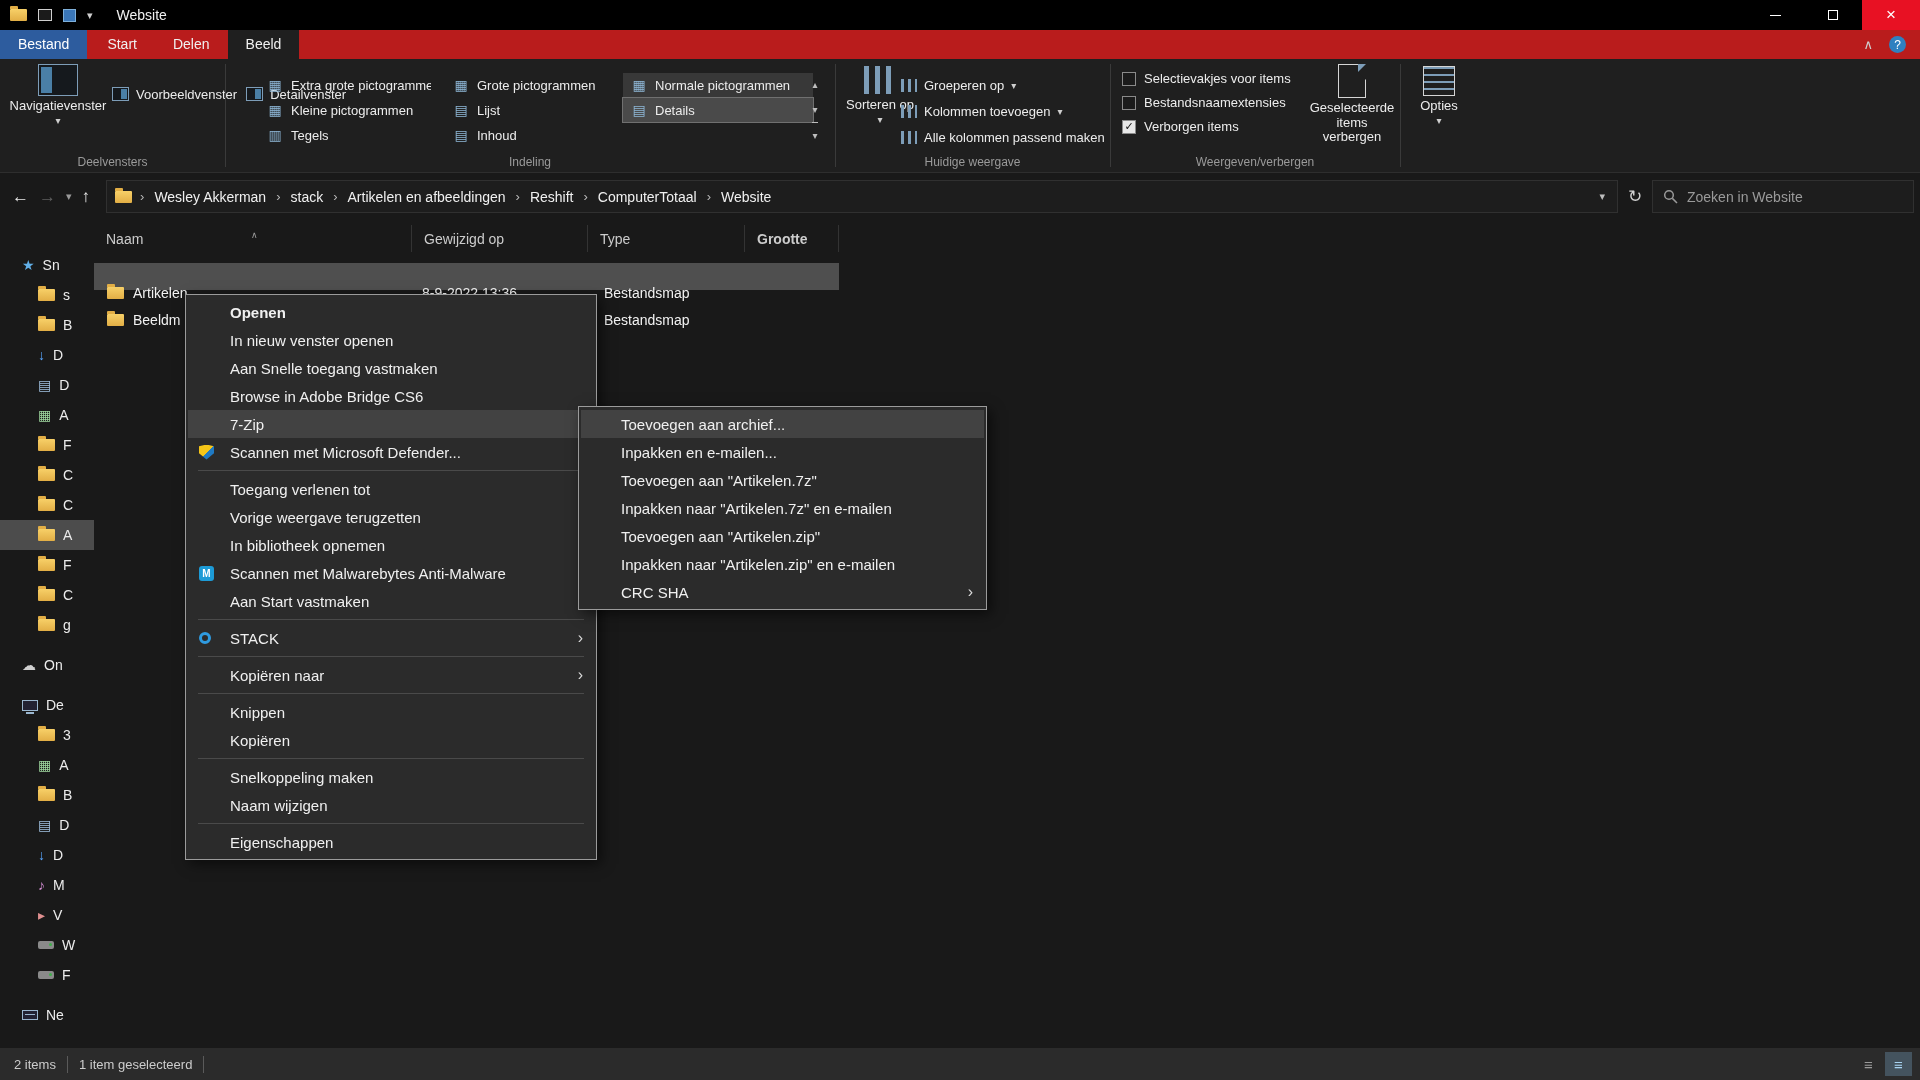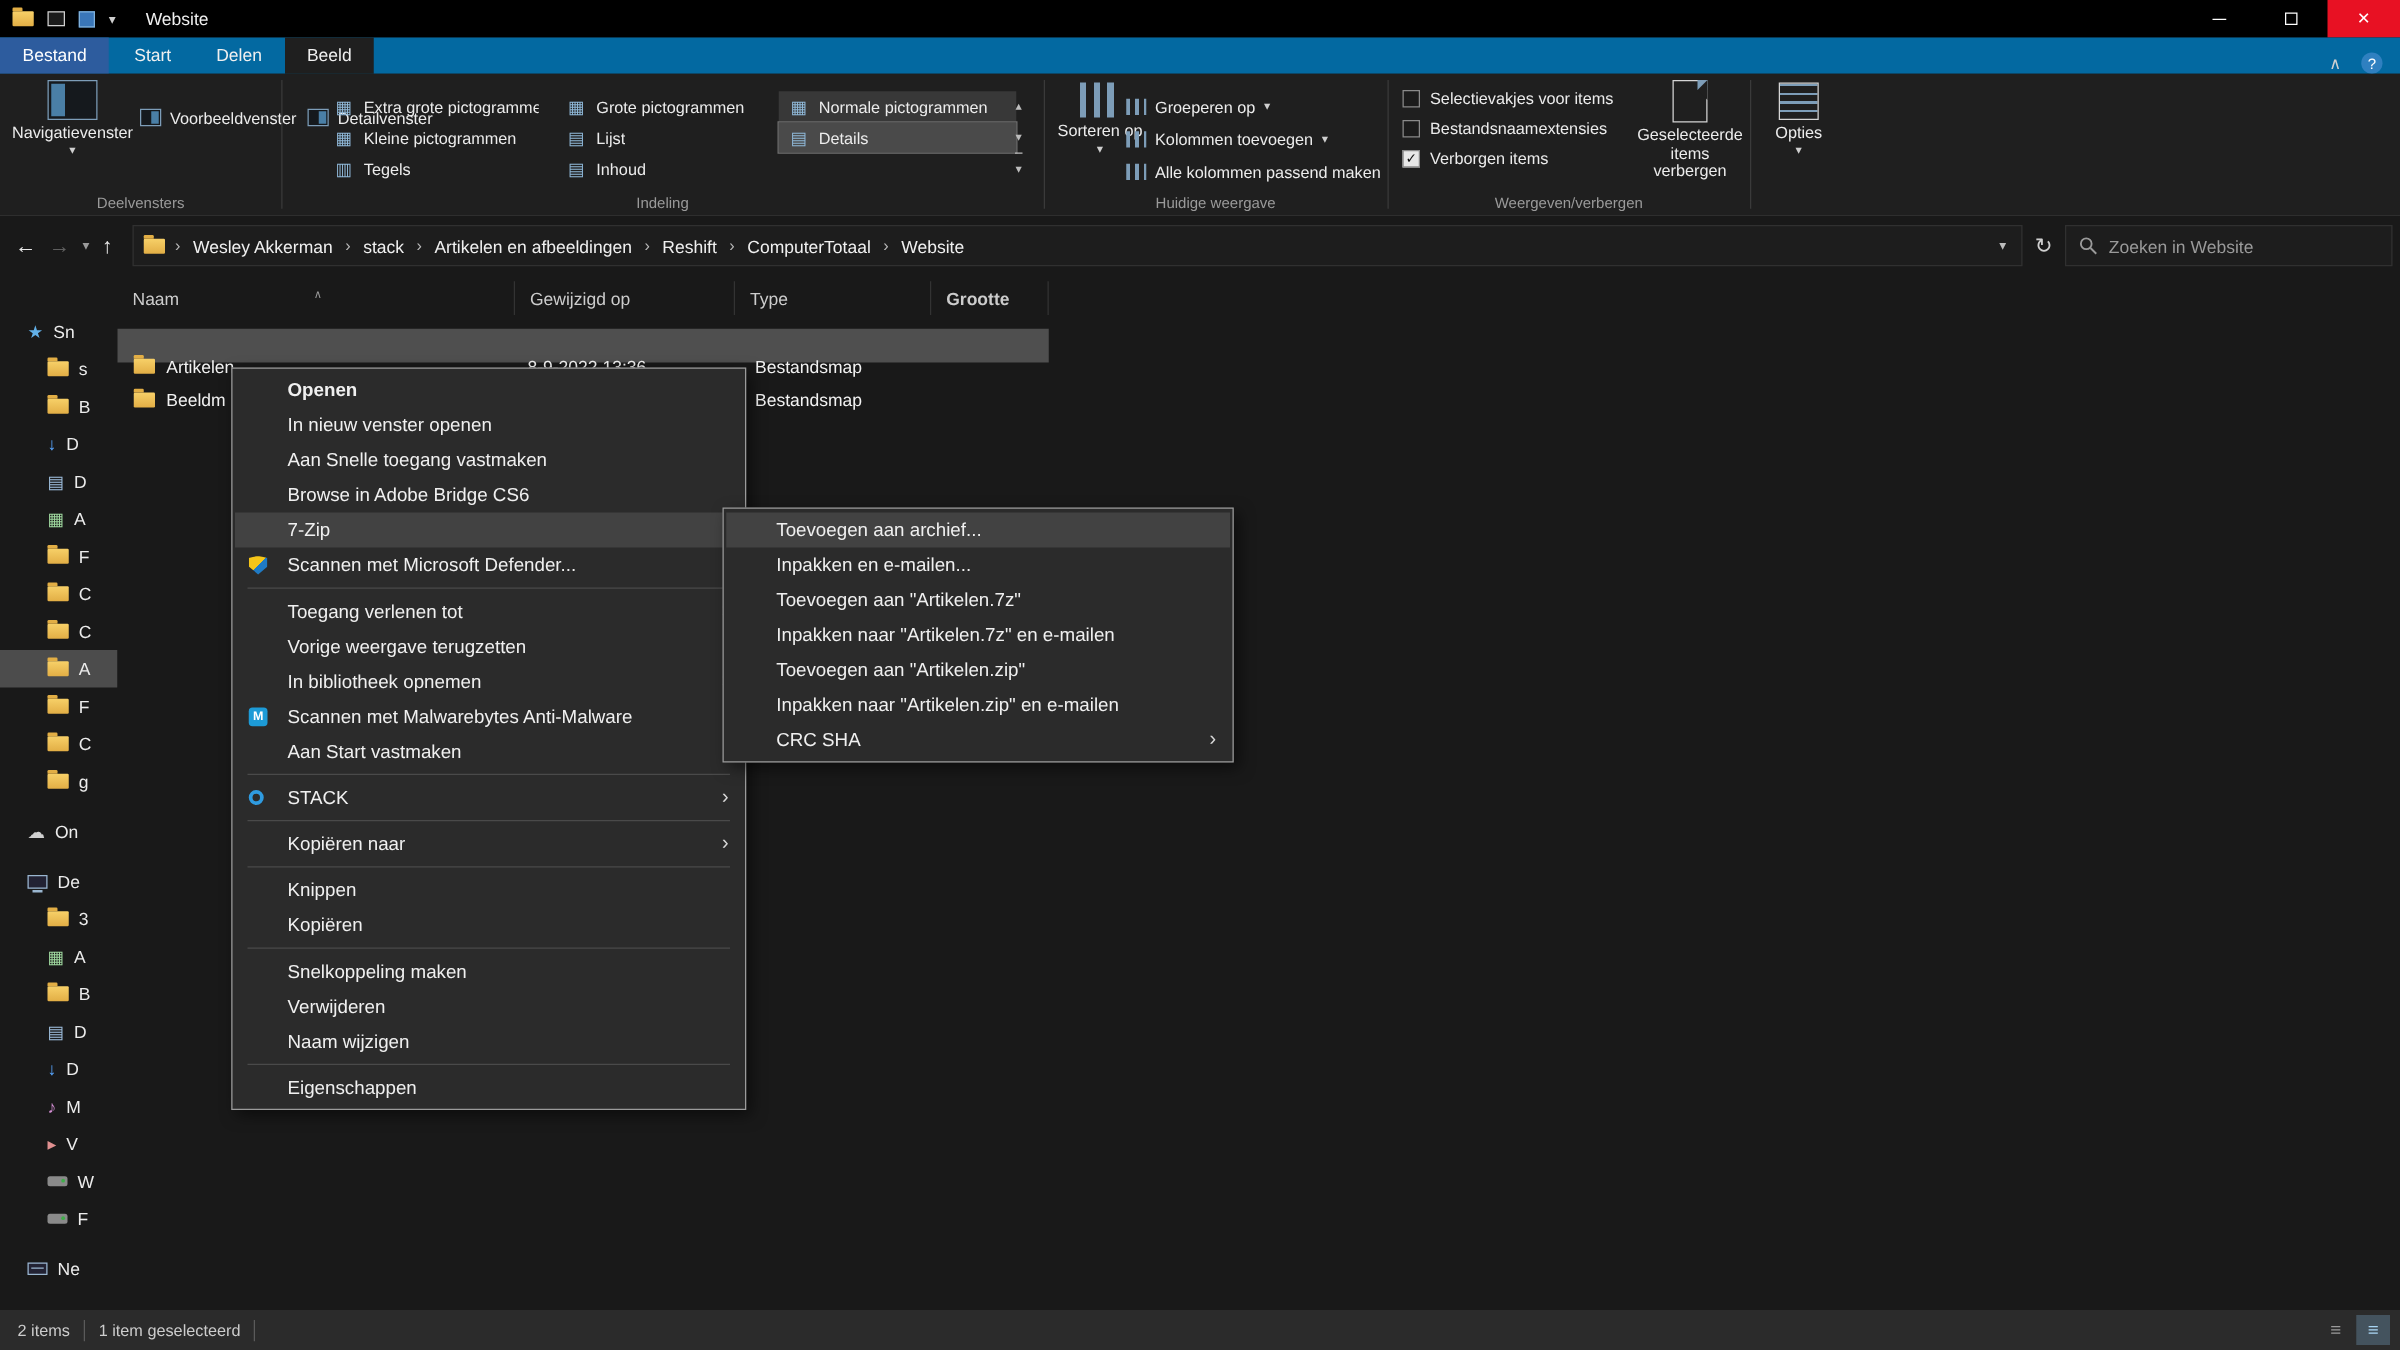--- a/index.html
+++ b/index.html
@@ -15,22 +15,22 @@
   .qat-ic2 { width:13px; height:13px; background:#3a76b8; border:1px solid #7fb0da; }
   .qat-chev { color:#cfcfcf; font-size:11px; }
   .win-title { margin-left:24px; font-size:14px; color:#f0f0f0; }
   .win-controls { margin-left:auto; display:flex; height:30px; }
   .win-btn { width:58px; height:30px; display:flex; align-items:center; justify-content:center; color:#fff; }
   .glyph-min { display:block; width:11px; height:1px; background:#fff; }
   .glyph-max { display:block; width:10px; height:10px; border:1px solid #fff; }
   .win-btn.close { background:#e81123; font-size:17px; }
 
   
-  .tabrow { position:absolute; top:30px; left:0; right:0; height:29px; background:#0369a1;
-            display:flex; align-items:flex-end; }
+  .tabrow { position:absolute; top:30px; left:0; right:0; height:29px; background:#b91c1c;
+            display:flex; align-items:center; }
   .tabs-left { display:flex; }
   .tab { padding:6px 18px 7px; font-size:14px; color:#f0f0f0; display:flex; align-items:center; }
   .tab-file { background:#2d5c9e; color:#fff; margin-right:2px; }
   .tab-active { background:#1f1f1f; }
   .tabrow-right { margin-left:auto; display:flex; gap:16px; align-items:center; padding-right:14px; }
   .ribchev { color:#d0d0d0; font-size:13px; }
   .help-circle { width:17px; height:17px; border-radius:50%; background:#2f80c0; color:#fff;
                  font-size:12px; display:flex; align-items:center; justify-content:center; }
 
   
@@ -574,23 +574,20 @@
         <span class="cm-label">Knippen</span>
       </div>
       <div class="cm-item">
         <span class="cm-label">Kopiëren</span>
       </div>
       <div class="cm-sep"></div>
       <div class="cm-item">
         <span class="cm-label">Snelkoppeling maken</span>
       </div>
       <div class="cm-item">
-        <span class="cm-label">Verwijderen</span>
-      </div>
-      <div class="cm-item">
         <span class="cm-label">Naam wijzigen</span>
       </div>
       <div class="cm-sep"></div>
       <div class="cm-item">
         <span class="cm-label">Eigenschappen</span>
       </div>
     </div>
 
   <div class="ctx ctx-7zip" id="ctx-7zip">
       <div class="cm-item hl">

